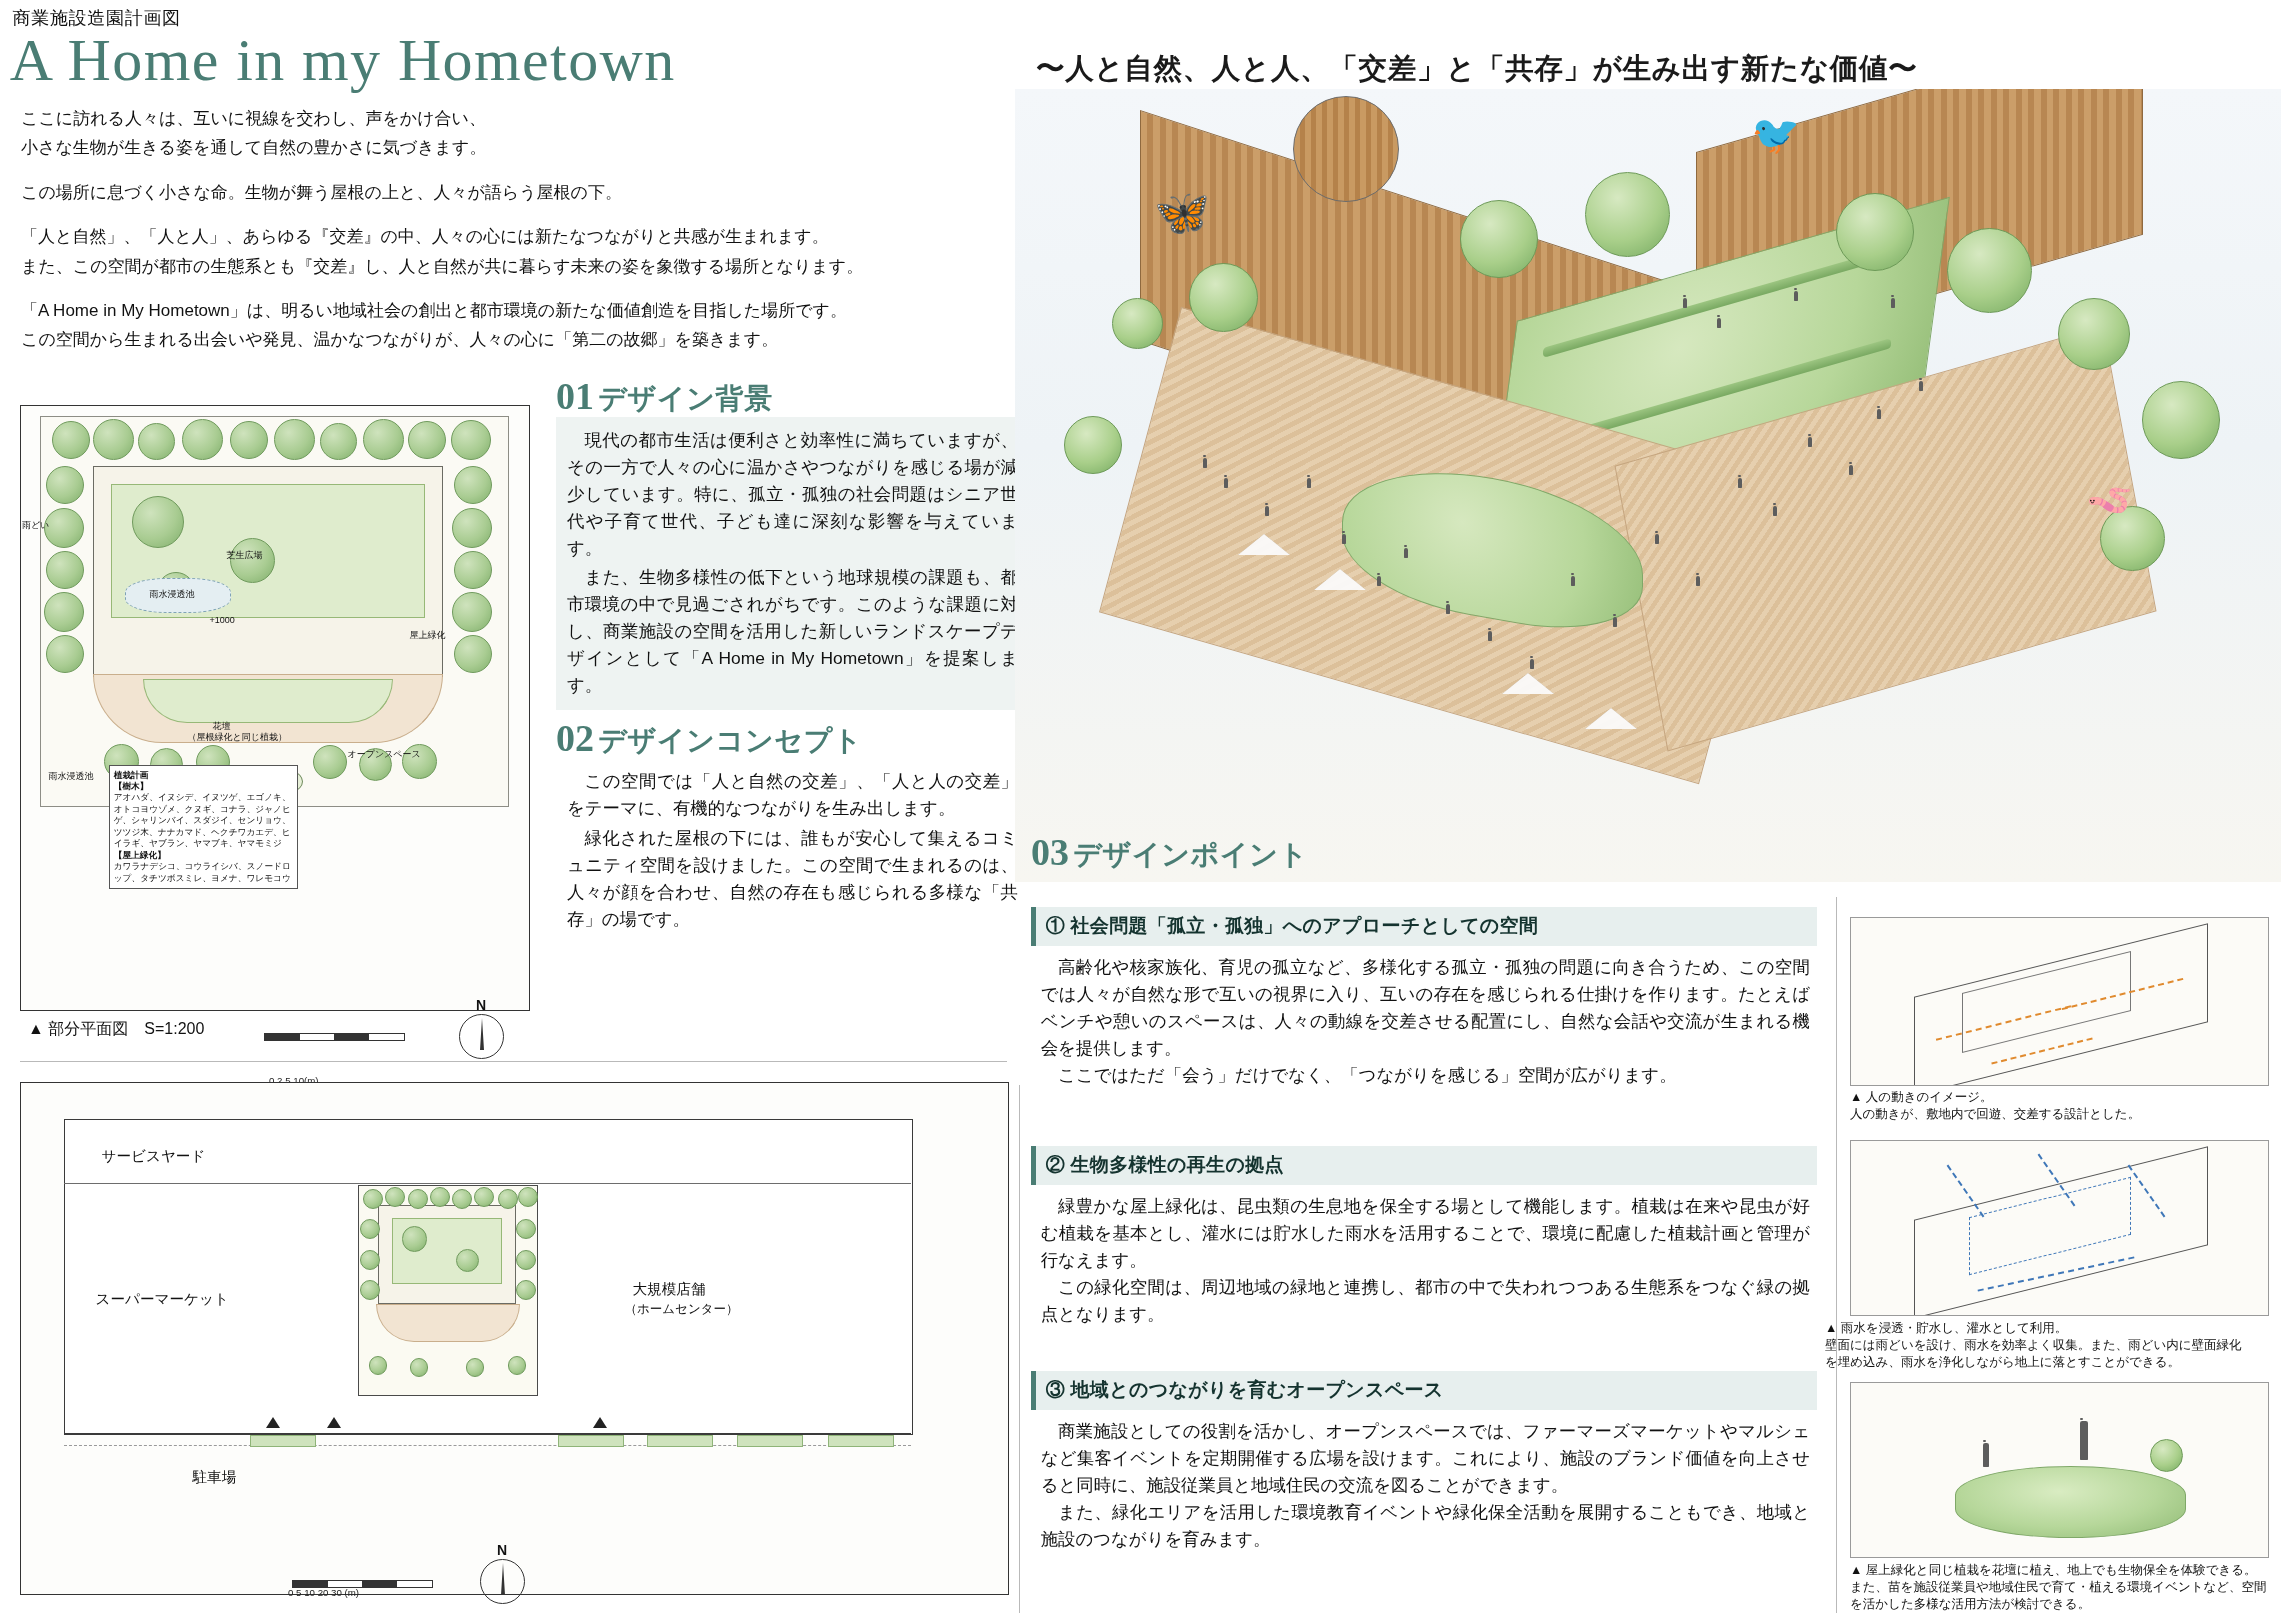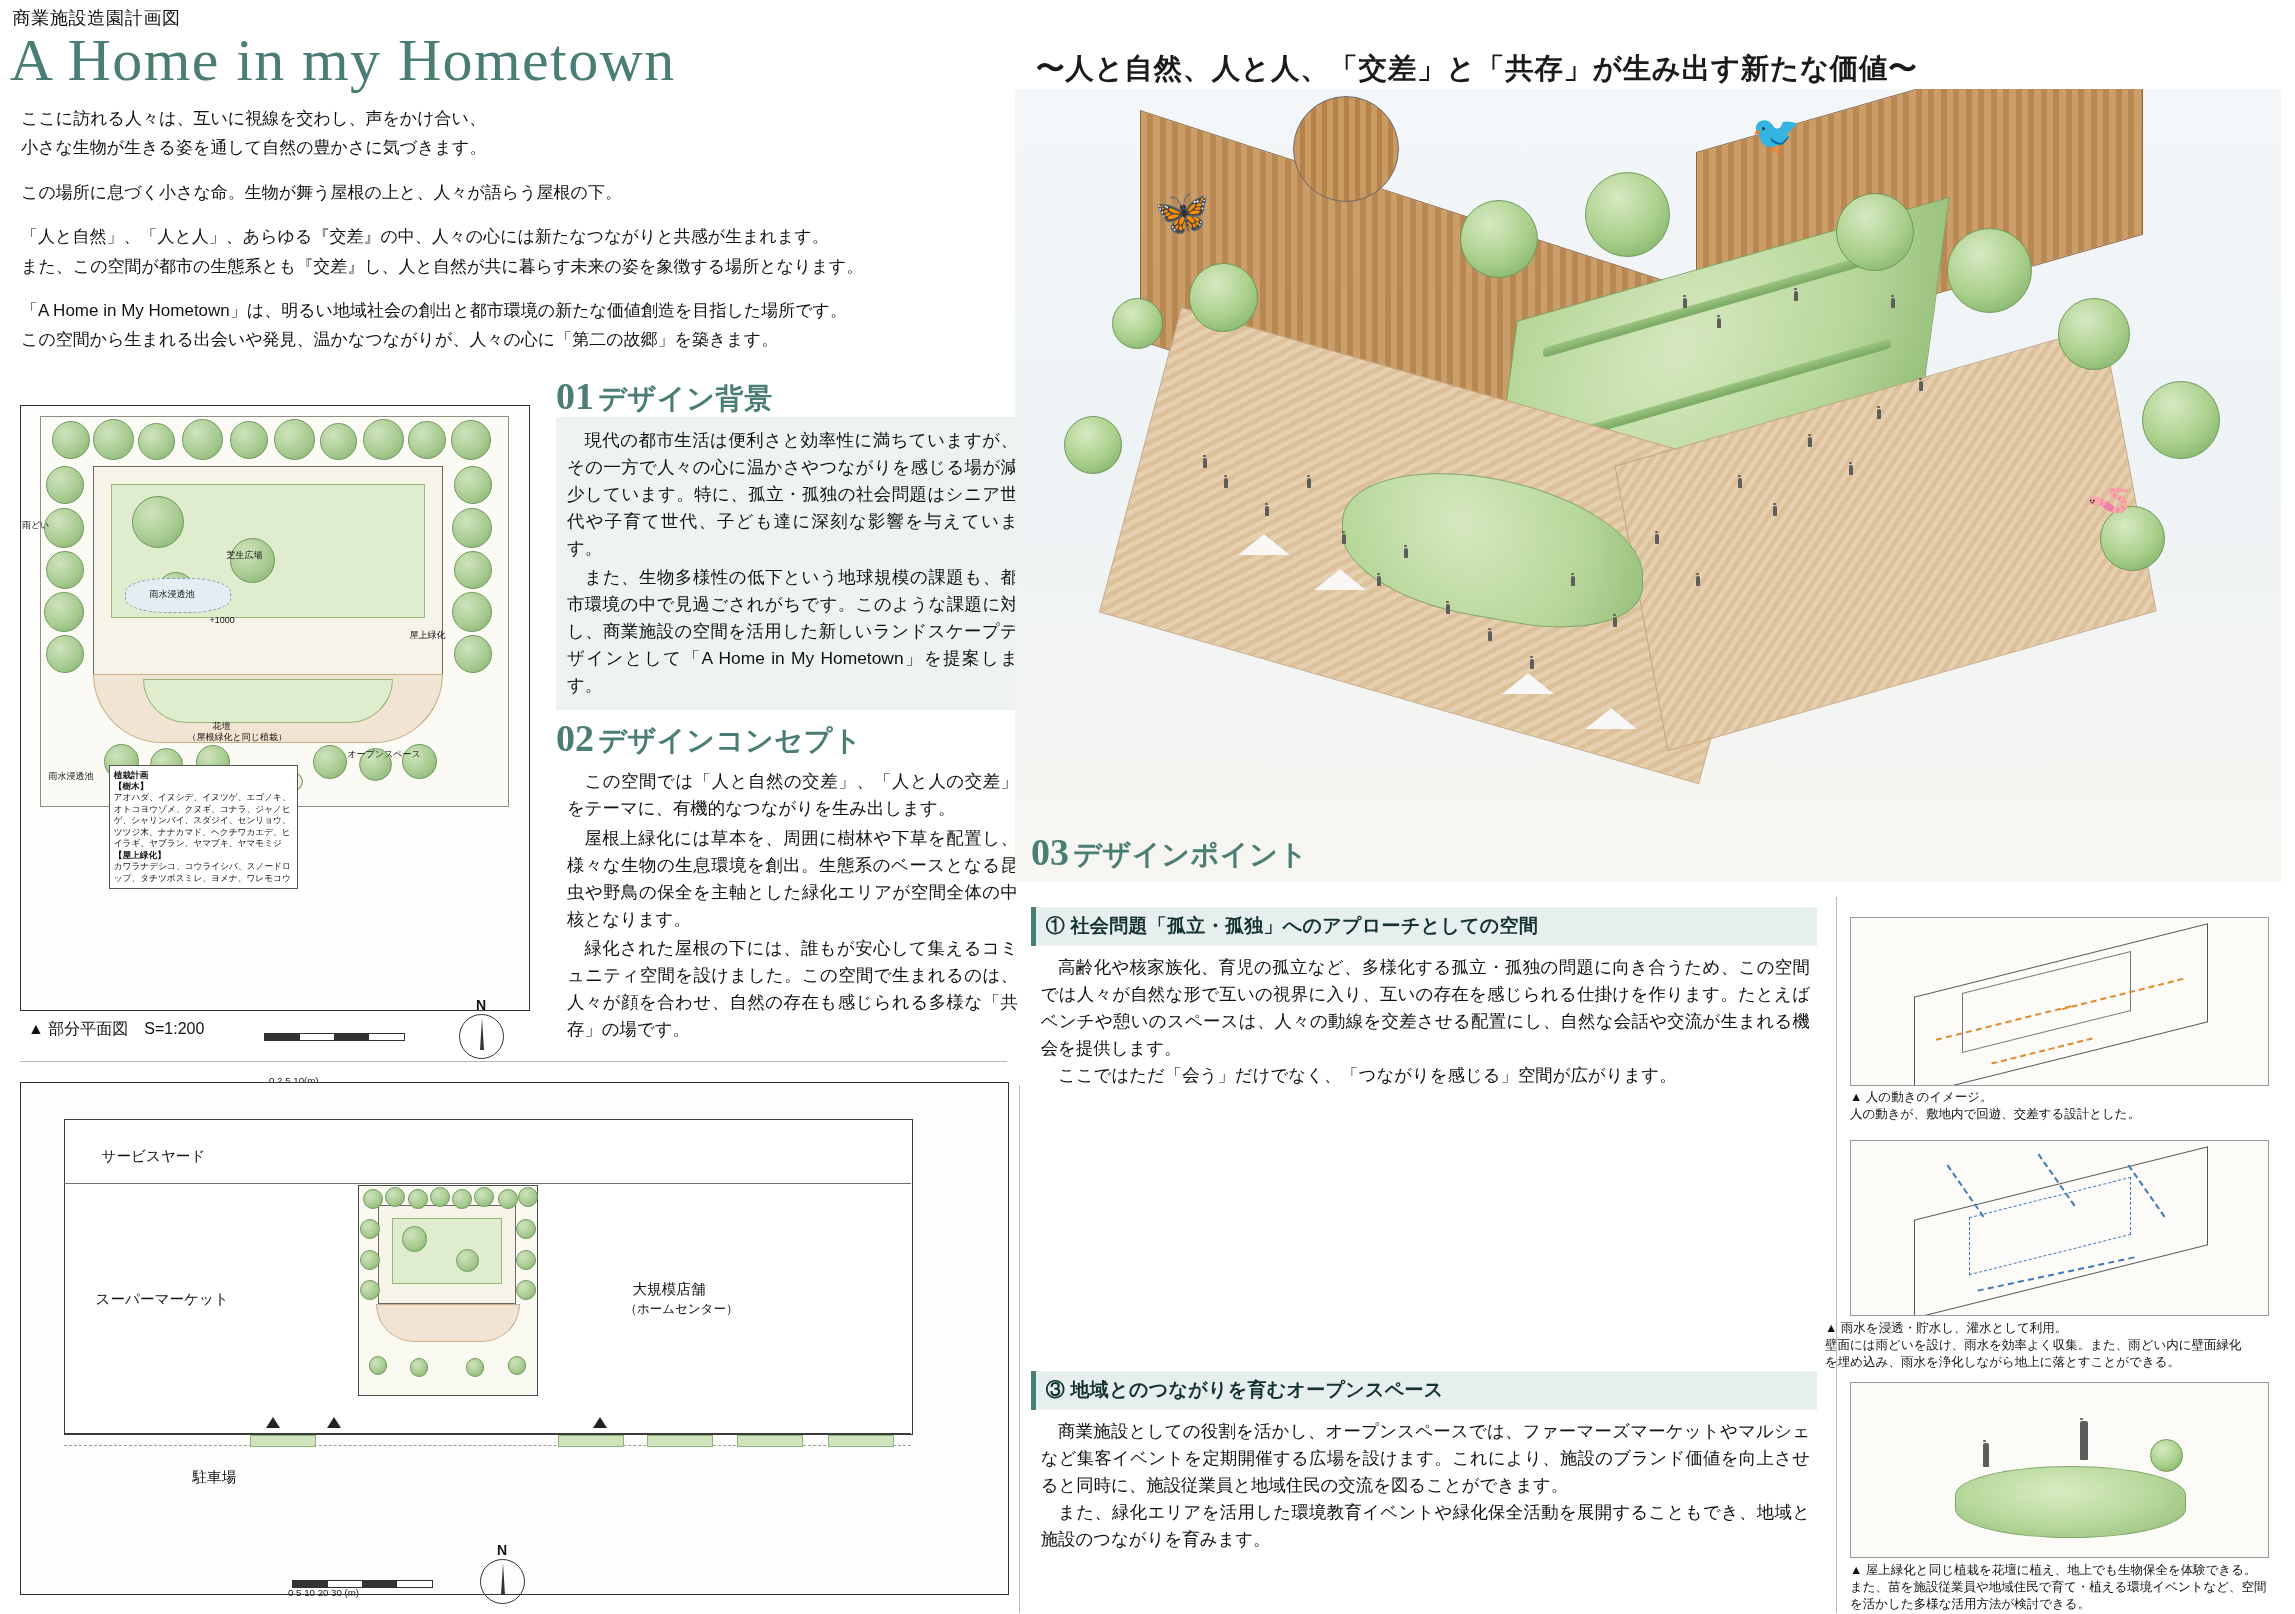--- a/index.html
+++ b/index.html
@@ -376,21 +376,20 @@
   <div class="body-block tint" style="left:556px; top:417px; width:451px; padding:9.7px 11px 11px 11px;">
     <p>現代の都市生活は便利さと効率性に満ちていますが、その一方で人々の心に温かさやつながりを感じる場が減少しています。特に、孤立・孤独の社会問題はシニア世代や子育て世代、子ども達に深刻な影響を与えています。</p>
     <p>また、生物多様性の低下という地球規模の課題も、都市環境の中で見過ごされがちです。このような課題に対し、商業施設の空間を活用した新しいランドスケープデザインとして「A Home in My Hometown」を提案します。</p>
   </div>
 
   <div class="sec-head" style="left:556px; top:716px;">
     <span class="sec-num">02</span><span class="sec-label">デザインコンセプト</span>
   </div>
   <div class="body-block" style="left:556px; top:761px; width:451px; padding:7px 11px 11px 11px;">
     <p>この空間では「人と自然の交差」、「人と人の交差」をテーマに、有機的なつながりを生み出します。</p>
-    <p>屋根上緑化には草本を、周囲に樹林や下草を配置し、様々な生物の生息環境を創出。生態系のベースとなる昆虫や野鳥の保全を主軸とした緑化エリアが空間全体の中核となります。</p>
     <p>緑化された屋根の下には、誰もが安心して集えるコミュニティ空間を設けました。この空間で生まれるのは、人々が顔を合わせ、自然の存在も感じられる多様な「共存」の場です。</p>
   </div>
 
   <div class="plan-frame" id="plan-top">
 
     <div class="p-abs" style="left:19.5px; top:9.7px; width:467px; height:389px; background:#fbfaf4; border:0.7px solid #8d8d85;"></div>
 
     <div class="tree" style="left:31px;  top:15.3px; width:36px; height:36px;"></div>
     <div class="tree" style="left:72px; top:12.5px; width:39px; height:39px;"></div>
     <div class="tree" style="left:117px; top:16.7px; width:35px; height:35px;"></div>
@@ -605,20 +604,27 @@
   </div>
 
   <div class="dp-block" style="left:1031px; top:907px;">
     <div class="dp-title">① 社会問題「孤立・孤独」へのアプローチとしての空間</div>
     <div class="dp-body">
       <p>高齢化や核家族化、育児の孤立など、多様化する孤立・孤独の問題に向き合うため、この空間では人々が自然な形で互いの視界に入り、互いの存在を感じられる仕掛けを作ります。たとえばベンチや憩いのスペースは、人々の動線を交差させる配置にし、自然な会話や交流が生まれる機会を提供します。</p>
       <p>ここではただ「会う」だけでなく、「つながりを感じる」空間が広がります。</p>
     </div>
   </div>
 
+  <div class="dp-block" style="left:1031px; top:1146px;">
+    <div class="dp-title">② 生物多様性の再生の拠点</div>
+    <div class="dp-body">
+      <p>緑豊かな屋上緑化は、昆虫類の生息地を保全する場として機能します。植栽は在来や昆虫が好む植栽を基本とし、灌水には貯水した雨水を活用することで、環境に配慮した植栽計画と管理が行なえます。</p>
+      <p>この緑化空間は、周辺地域の緑地と連携し、都市の中で失われつつある生態系をつなぐ緑の拠点となります。</p>
+    </div>
+  </div>
 
   <div class="dp-block" style="left:1031px; top:1371px;">
     <div class="dp-title">③ 地域とのつながりを育むオープンスペース</div>
     <div class="dp-body">
       <p>商業施設としての役割を活かし、オープンスペースでは、ファーマーズマーケットやマルシェなど集客イベントを定期開催する広場を設けます。これにより、施設のブランド価値を向上させると同時に、施設従業員と地域住民の交流を図ることができます。</p>
       <p>また、緑化エリアを活用した環境教育イベントや緑化保全活動を展開することもでき、地域と施設のつながりを育みます。</p>
     </div>
   </div>
 
   <div class="thumb" style="left:1850px; top:917px; width:417px; height:167px;">

